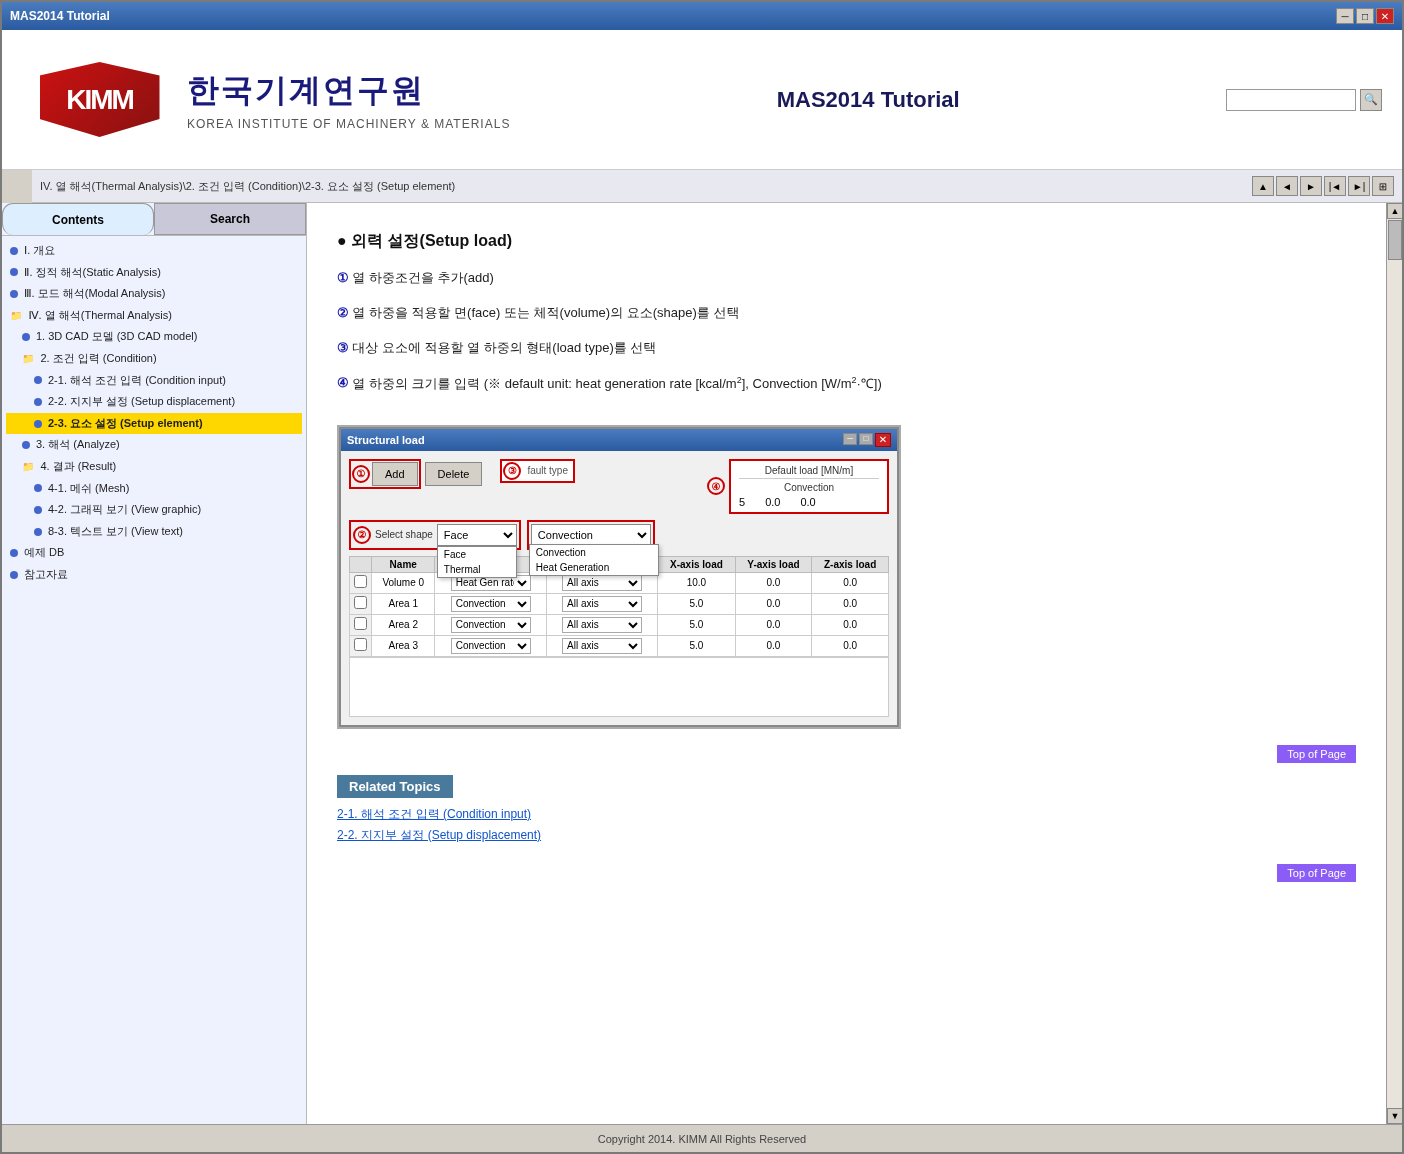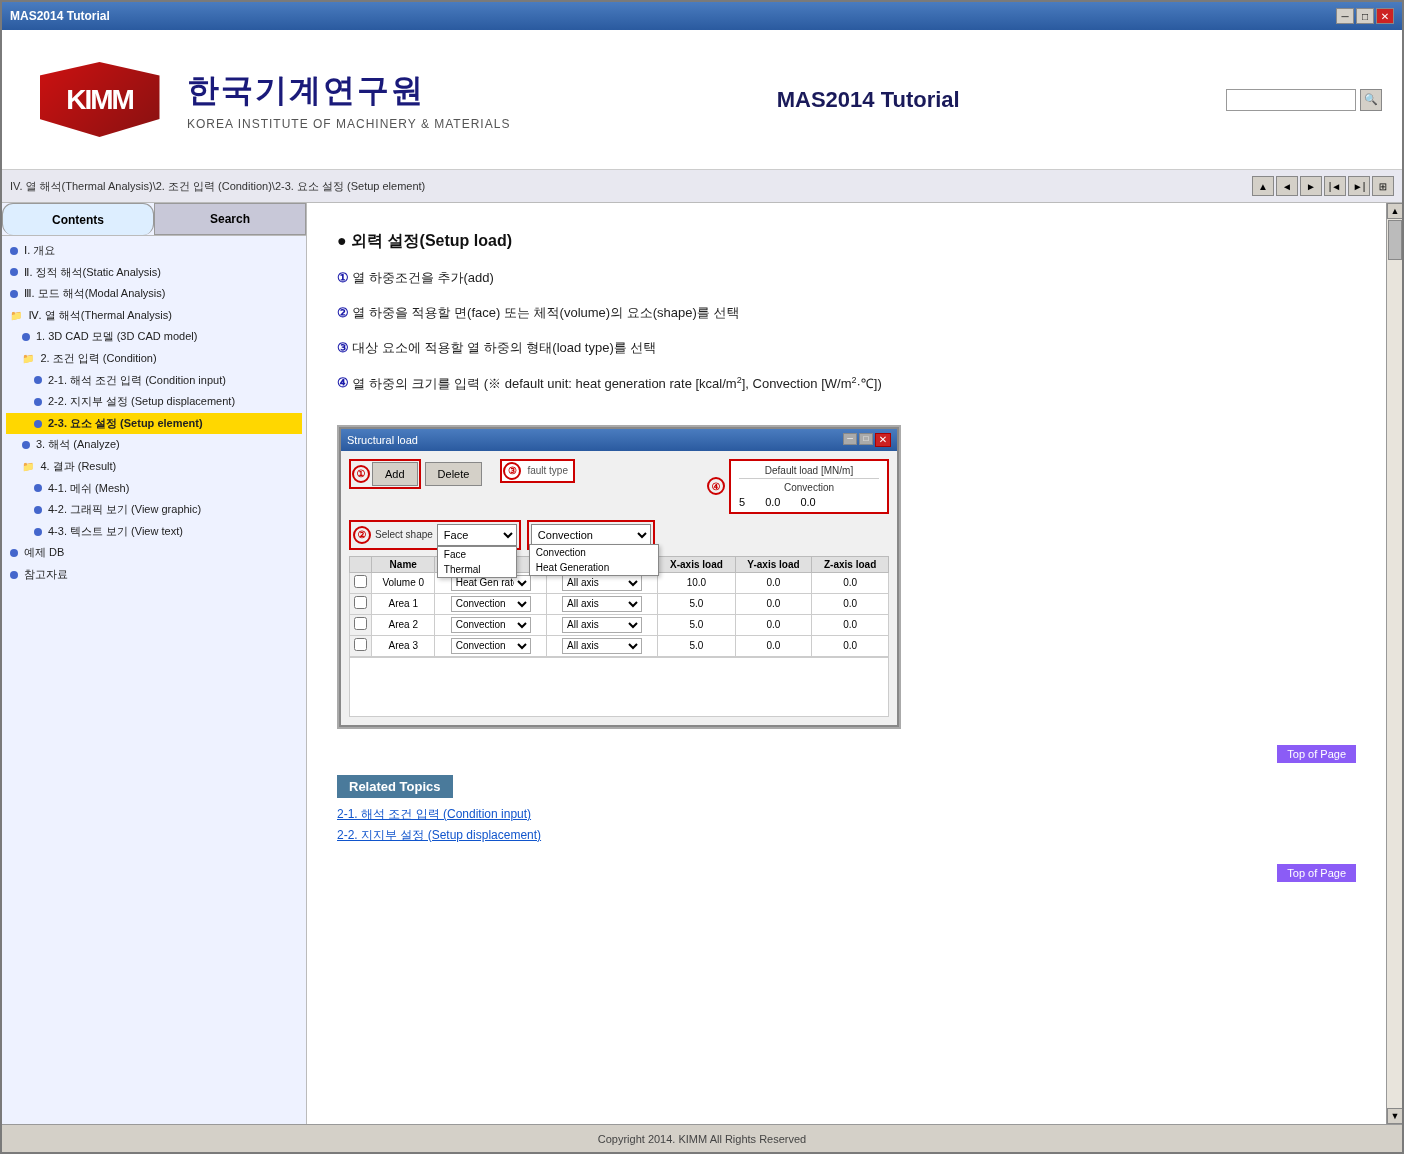--- a/index.html
+++ b/index.html
@@ -19,21 +19,21 @@
     .logo-text-area { display: flex; flex-direction: column; }
     .logo-korean { font-size: 32px; font-weight: 900; color: #1a1a7a; letter-spacing: 2px; }
     .logo-english { font-size: 12px; color: #555; letter-spacing: 1px; margin-top: 4px; }
     .header-center { display: flex; flex-direction: column; align-items: center; justify-content: center; }
     .app-title { font-size: 22px; font-weight: bold; color: #1a1a5a; }
     .header-search { display: flex; align-items: center; gap: 4px; }
     .search-box { width: 130px; height: 22px; border: 1px solid #999; padding: 2px 4px; font-size: 11px; }
     .search-btn { width: 22px; height: 22px; background: #d4d0c8; border: 1px solid #888; display: flex; align-items: center; justify-content: center; cursor: pointer; font-size: 11px; }
 
     
-    .breadcrumb-bar { background: #e8e8f0; border-bottom: 1px solid #bbb; height: 28px; display: flex; align-items: center; padding: 16px 8px; justify-content: space-between; flex-shrink: 0; }
+    .breadcrumb-bar { background: #e8e8f0; border-bottom: 1px solid #bbb; height: 28px; display: flex; align-items: center; padding: 16px 8px; justify-content: space-between; flex-shrink: 0; margin-left: 30px; }
     .breadcrumb-text { font-size: 11px; color: #333; }
     .breadcrumb-nav { display: flex; gap: 2px; }
     .nav-btn { width: 22px; height: 20px; background: #d4d0c8; border: 1px solid #888; display: flex; align-items: center; justify-content: center; cursor: pointer; font-size: 10px; }
 
     
     .main-area { display: flex; flex: 1; overflow: hidden; }
 
     
     .sidebar { width: 305px; background: #eef2ff; border-right: 1px solid #bbb; display: flex; flex-direction: column; flex-shrink: 0; }
     .sidebar-tabs { display: flex; border-bottom: 1px solid #bbb; }
@@ -51,21 +51,21 @@
     
     .content-area { flex: 1; background: white; overflow-y: auto; padding: 28px 30px; position: relative; }
 
     
     .section-title { font-size: 16px; font-weight: bold; color: #111; margin-bottom: 16px; }
     .step-item { margin-bottom: 14px; font-size: 13px; color: #222; line-height: 1.6; }
     .step-num { color: #1a1aaa; font-weight: bold; }
     sup { font-size: 9px; }
     .struct-load-window { background: #f0f0f0; border: 2px solid #888; font-size: 11px; width: 560px; }
     .sw-title-bar { background: linear-gradient(to bottom, #4a7cbf, #2a5a9f); color: white; height: 22px; display: flex; align-items: center; justify-content: space-between; padding: 0 6px; }
-    .sw-title { font-size: 11px; font-weight: normal; }
+    .sw-title { font-size: 11px; font-weight: bold; }
     .sw-close { width: 16px; height: 14px; background: #cc2222; color: white; display: flex; align-items: center; justify-content: center; font-size: 10px; cursor: pointer; border: 1px solid #aa0000; }
     .sw-body { padding: 8px; }
     .sw-btn { padding: 2px 12px; background: #d4d0c8; border: 1px solid #888; cursor: pointer; font-size: 11px; height: 24px; }
     .sw-select { height: 22px; font-size: 11px; border: 1px solid #888; background: white; padding: 0 2px; }
     .default-load-box { border: 2px solid #cc0000; padding: 4px 8px; background: white; min-width: 160px; text-align: center; }
     .default-load-title { font-size: 10px; color: #333; border-bottom: 1px solid #ccc; margin-bottom: 3px; padding-bottom: 2px; }
     .default-load-sub { font-size: 10px; color: #333; margin-bottom: 3px; }
     .default-load-vals { display: flex; gap: 20px; font-size: 11px; }
 
     
@@ -197,21 +197,21 @@
         <div class="tree-item level2">
           <span class="tree-disc"></span>
           <span>4-1. 메쉬 (Mesh)</span>
         </div>
         <div class="tree-item level2">
           <span class="tree-disc"></span>
           <span>4-2. 그래픽 보기 (View graphic)</span>
         </div>
         <div class="tree-item level2">
           <span class="tree-disc"></span>
-          <span>4-3. 텍스트 보기 (View text)</span>
+          <span>8-3. 텍스트 보기 (View text)</span>
         </div>
         <div class="tree-item level0">
           <span class="tree-disc"></span>
           <span>예제 DB</span>
         </div>
         <div class="tree-item level0">
           <span class="tree-disc"></span>
           <span>참고자료</span>
         </div>
       </div>

